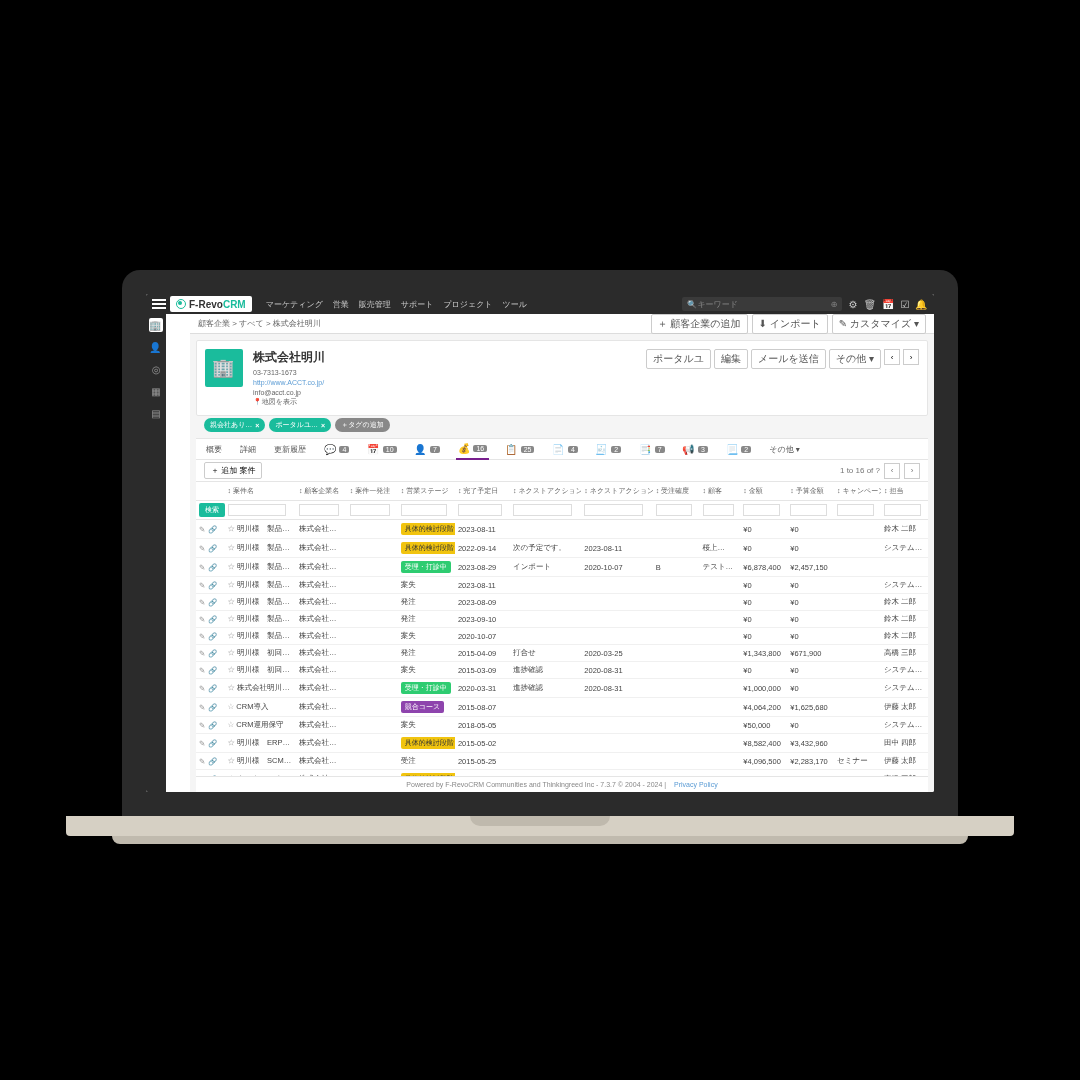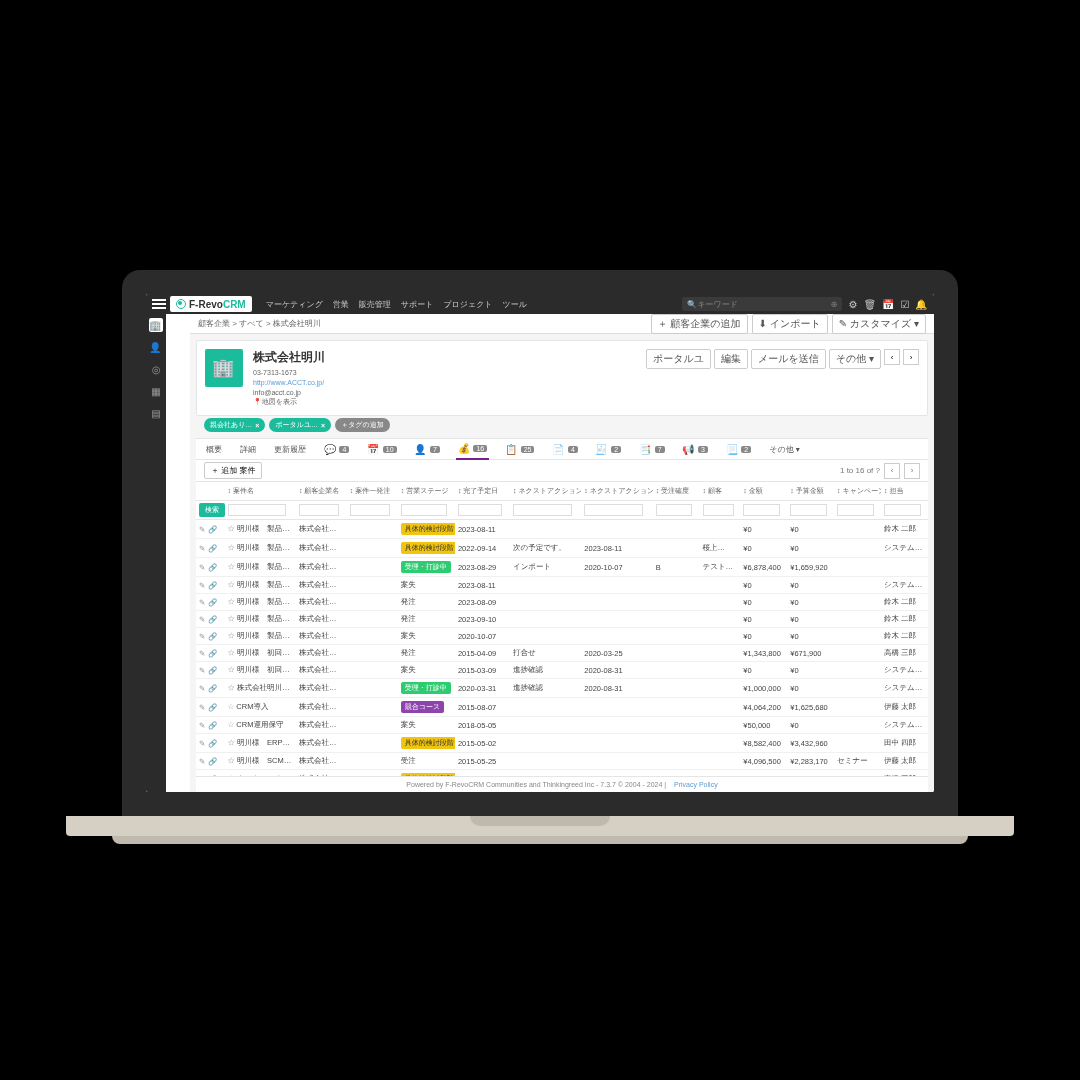--- a/index.html
+++ b/index.html
@@ -323,21 +323,21 @@
                     <td><span class="star">☆</span> 明川様　製品提案</td>
                     <td>株式会社…</td>
                     <td></td>
                     <td><span class="stage-pill st-green">受理・打診中</span></td>
                     <td>2023-08-29</td>
                     <td>インポート</td>
                     <td>2020-10-07</td>
                     <td>B</td>
                     <td>テスト…</td>
                     <td>¥6,878,400</td>
-                    <td>¥1,659,920</td>
+                    <td>¥2,457,150</td>
                     <td></td>
                     <td></td>
                   </tr>
                   <tr>
                     <td>
                       <span class="row-act">
                         <span>✎</span>
                         <span>🔗</span>
                       </span>
                     </td>

